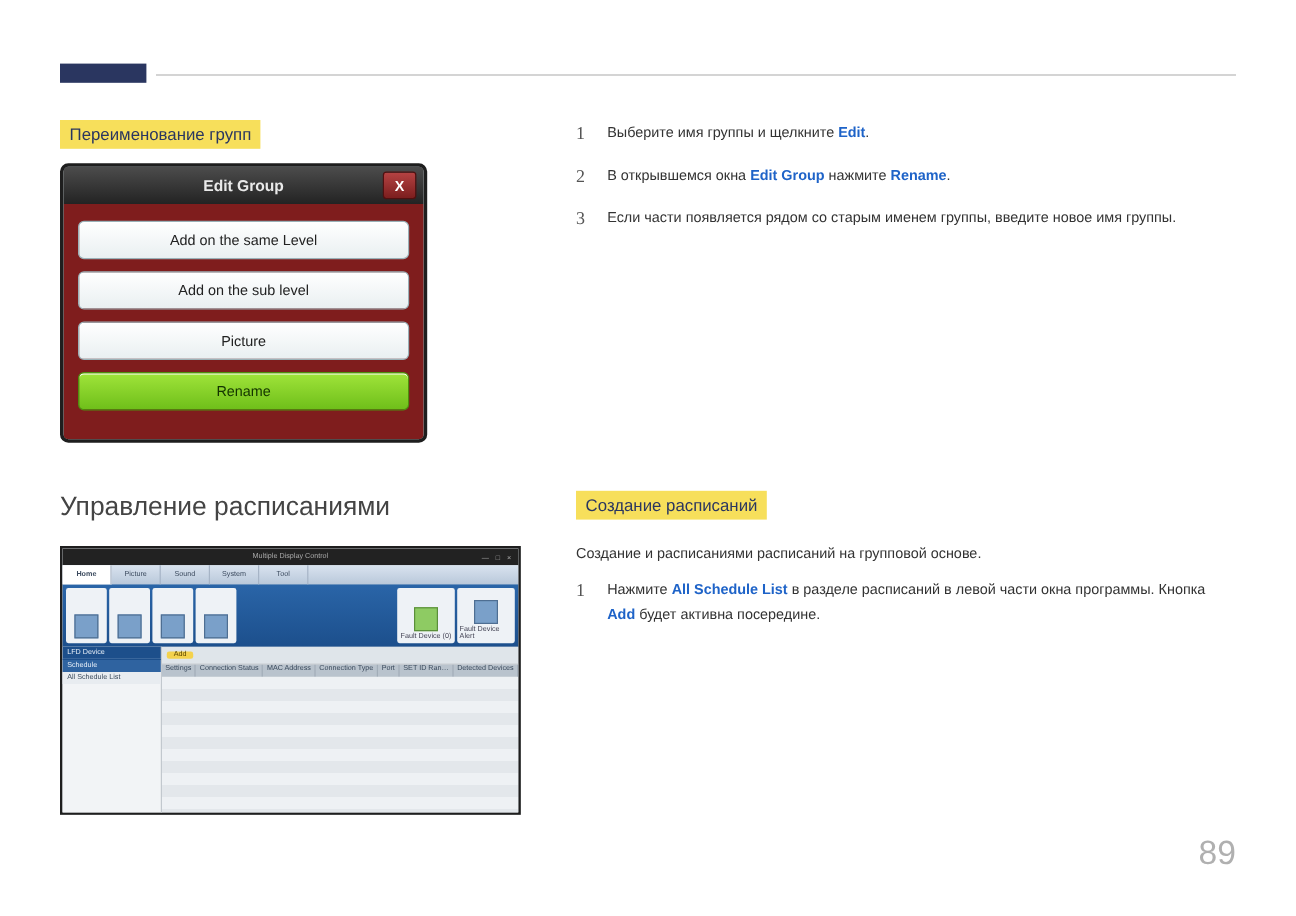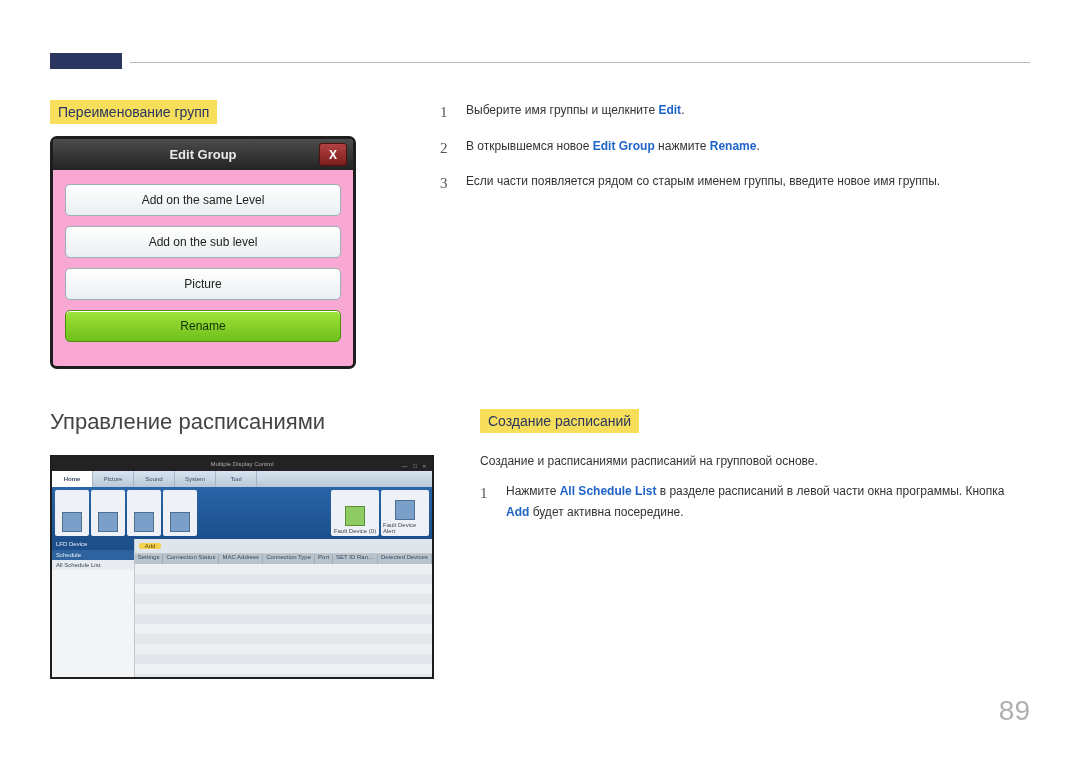--- a/index.html
+++ b/index.html
@@ -29,20 +29,21 @@
     position: absolute;
     left: 50px;
     top: 53px;
     width: 72px;
     height: 16px;
     background: #2a3660;
   }
   .cols {
     display: flex;
     margin-top: 50px;
+    gap: 40px;
   }
   .col-left  { width: 390px; flex: none; }
   .col-right { flex: 1; }
   .sec-title {
     display: inline-block;
     background: #f7df5b;
     color: #2a3660;
     font-size: 14px;
     padding: 4px 8px;
     margin-bottom: 12px;
@@ -103,21 +104,21 @@
     border: 1px solid #501010;
     border-radius: 3px;
     color: #fff;
     font-size: 12px;
     display: flex;
     align-items: center;
     justify-content: center;
   }
   .dialog-body {
     padding: 14px 12px 14px 12px;
-    background: #f9a8d4;
+    background: #7f1d1d;
   }
   .dbtn {
     display: block;
     box-sizing: border-box;
     width: 100%;
     margin: 0 0 10px 0;
     padding: 8px 0;
     text-align: center;
     font-size: 12px;
     color: #222;
@@ -279,21 +280,21 @@
       <div class="steps">
         <div class="step-row">
           <div class="step-num">1</div>
           <div>
             <span>Выберите имя группы и щелкните </span><span class="link">Edit</span><span>.</span>
           </div>
         </div>
         <div class="step-row">
           <div class="step-num">2</div>
           <div>
-            <span>В открывшемся новое </span><span class="link">Edit Group</span><span> нажмите </span><span class="link">Rename</span><span>.</span>
+            <span>В открывшемся окна </span><span class="link">Edit Group</span><span> нажмите </span><span class="link">Rename</span><span>.</span>
           </div>
         </div>
         <div class="step-row">
           <div class="step-num">3</div>
           <div>Если части появляется рядом со старым именем группы, введите новое имя группы.</div>
         </div>
       </div>
     </div>
   </div>
 

